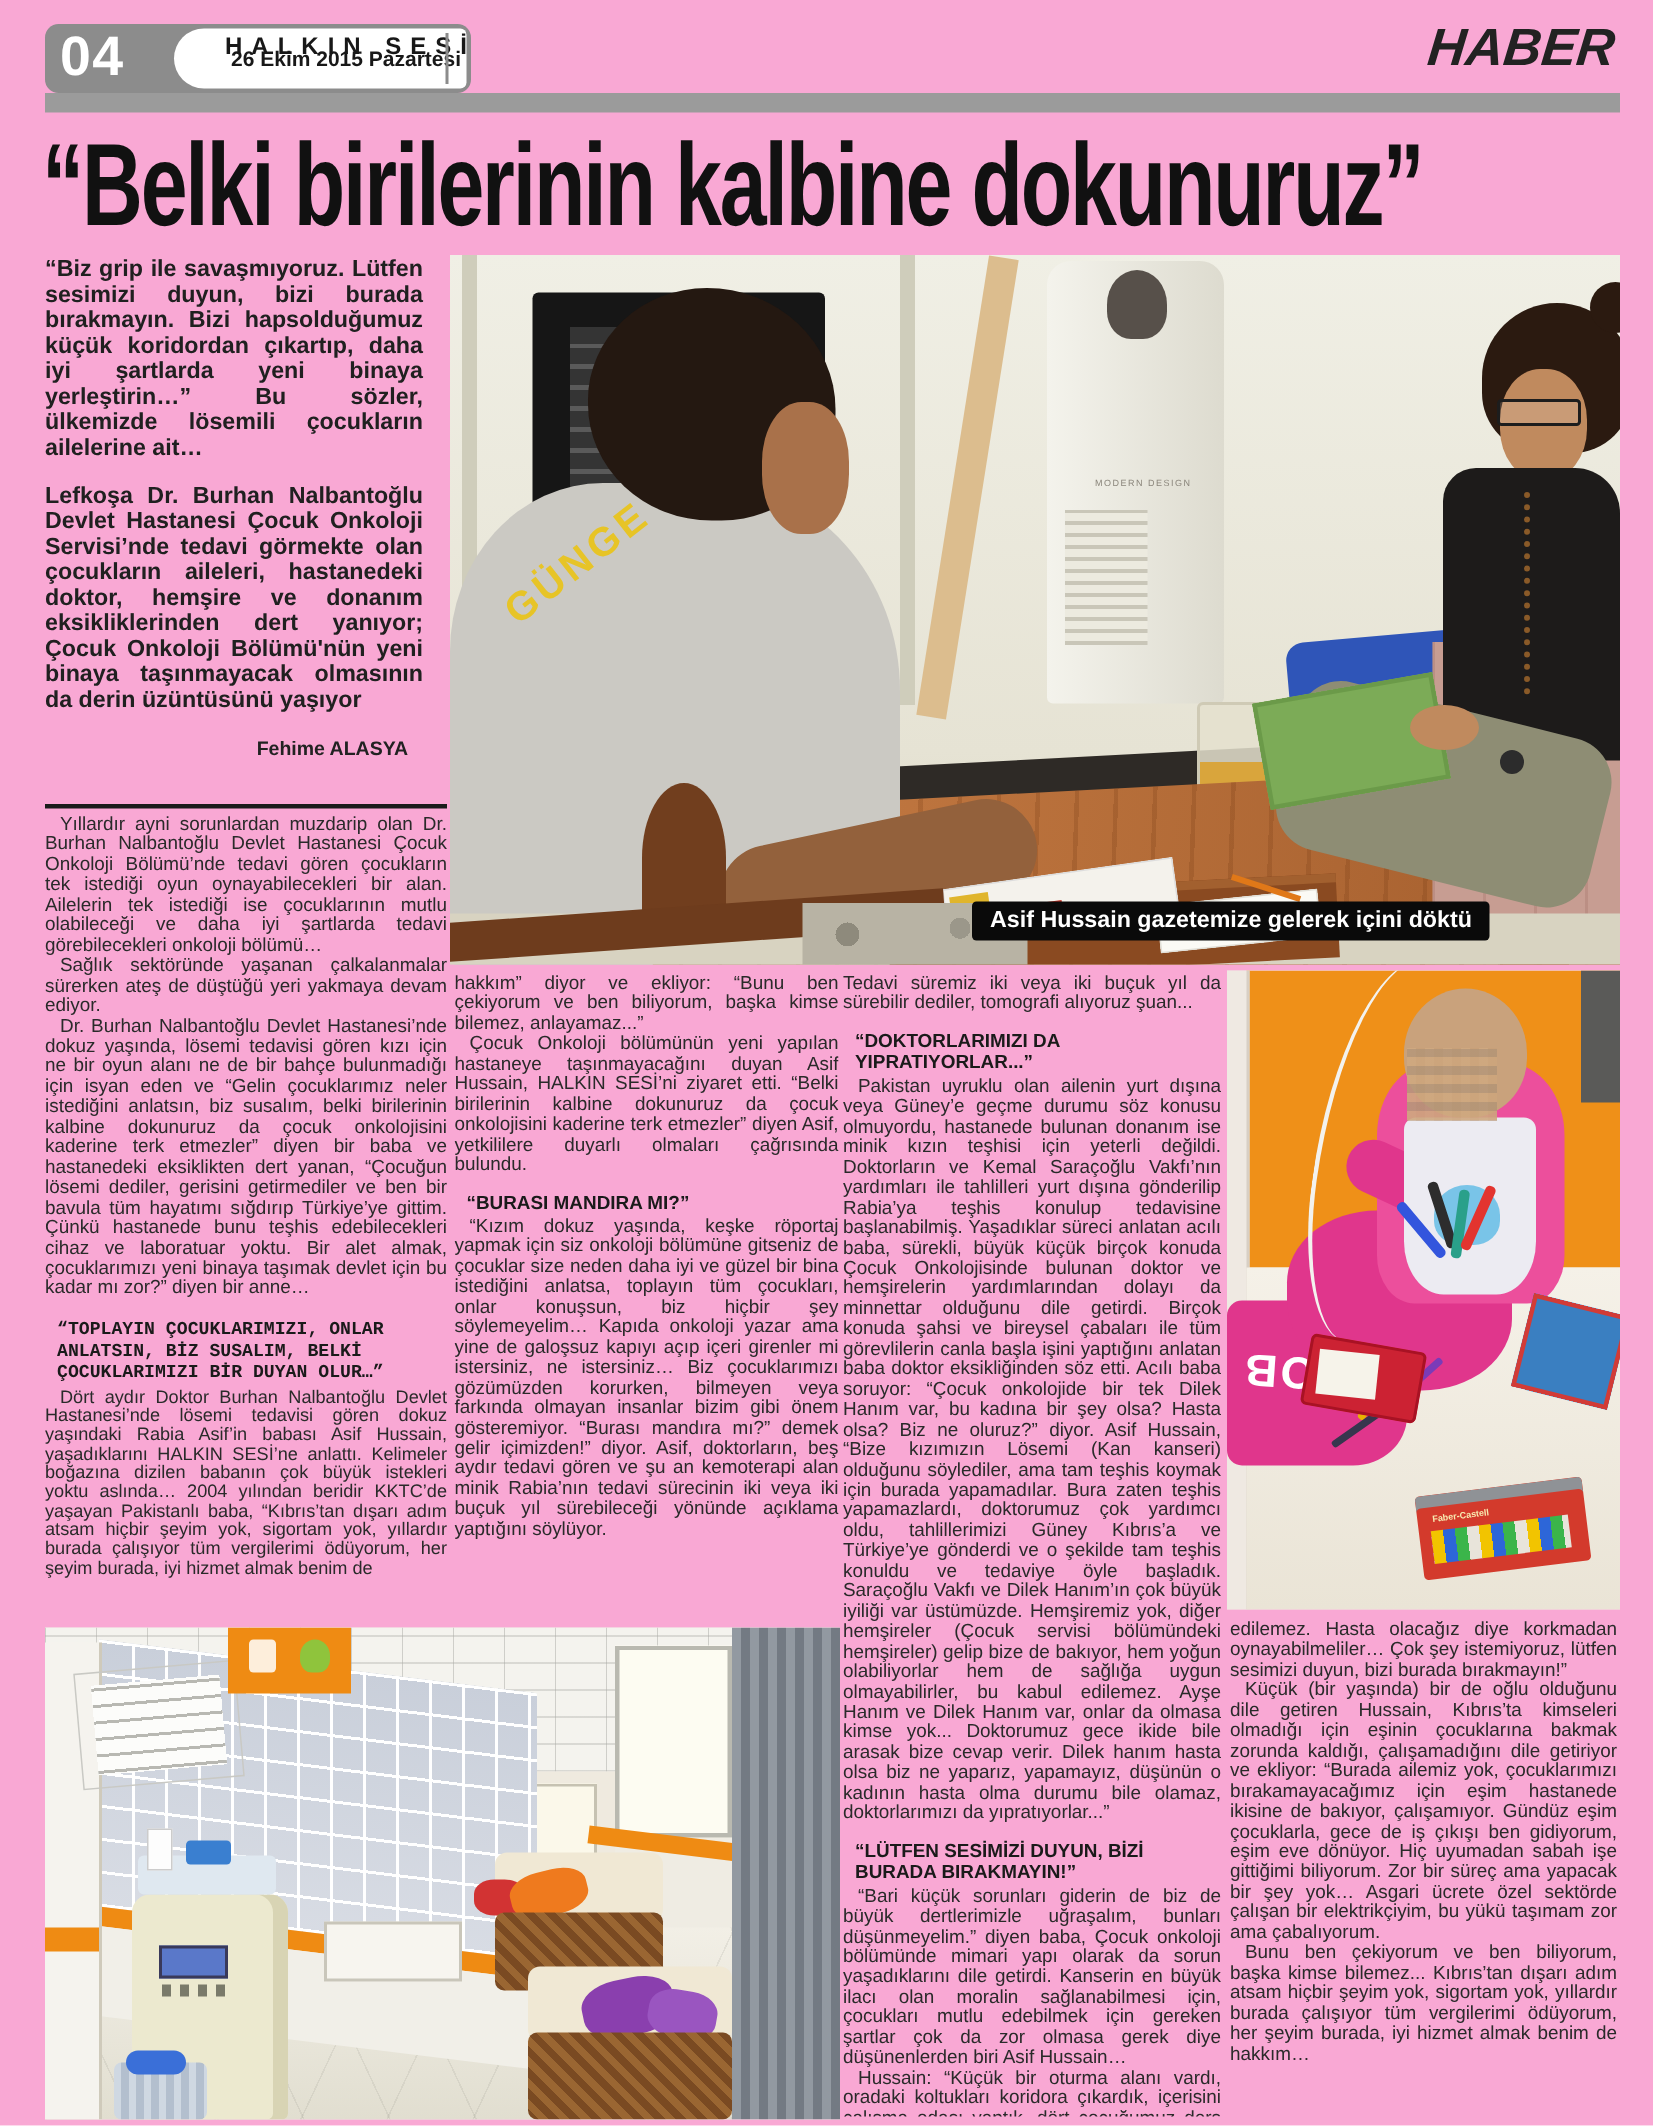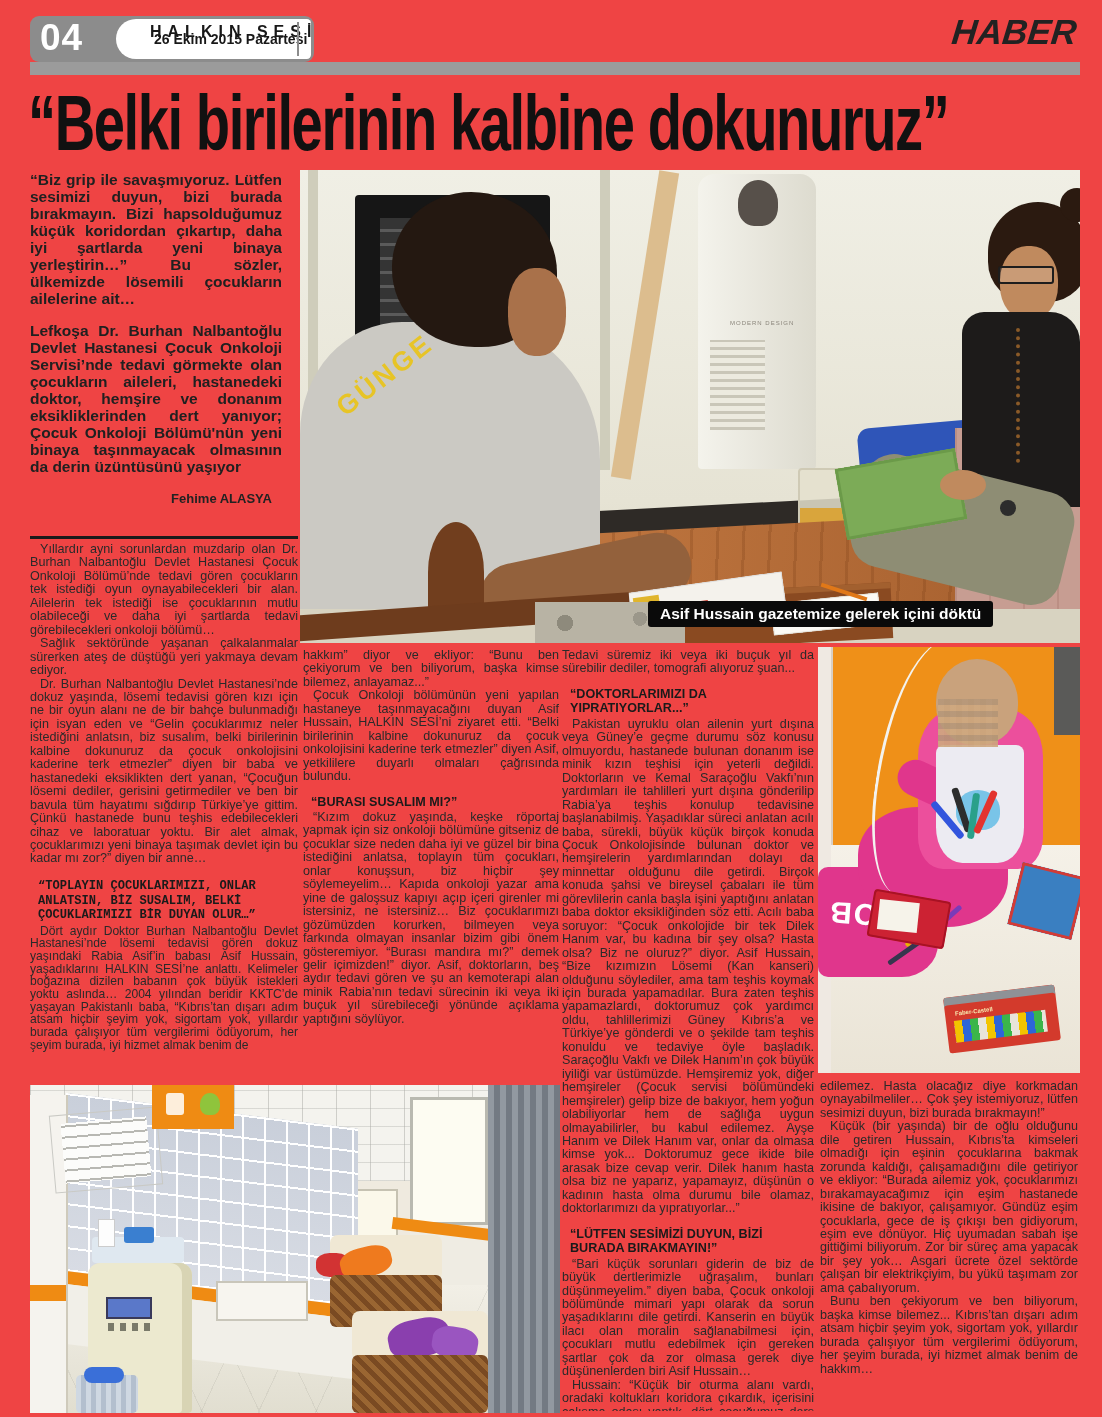--- a/index.html
+++ b/index.html
@@ -1,16 +1,16 @@
 <!DOCTYPE html>
 <html><head>
 <meta charset="utf-8">
 <style>
   html,body{margin:0;padding:0;background:#fff;}
-  #page{position:relative;width:1102px;height:1417px;background:#ef4444;overflow:hidden;
+  #page{position:relative;width:1102px;height:1417px;background:#f9a8d4;overflow:hidden;
         font-family:"Liberation Sans",sans-serif;color:#1c1c1c;}
 
   
   .hdr-tab{position:absolute;left:30px;top:16px;width:284px;height:46px;background:#8c8c8c;border-radius:9px;}
   .hdr-pagenum{position:absolute;left:10px;top:1px;font-size:37px;font-weight:bold;color:#fff;letter-spacing:1px;}
   .hdr-white{position:absolute;left:86px;top:3px;right:3px;bottom:3px;background:#fff;border-radius:24px 5px 5px 24px;}
   .hdr-paper{position:absolute;left:34px;top:4px;font-size:16px;font-weight:bold;letter-spacing:6px;color:#181818;white-space:nowrap;}
   .hdr-date{position:absolute;left:38px;top:12px;font-size:14px;font-weight:bold;color:#181818;white-space:nowrap;}
   .hdr-vline{position:absolute;right:12px;top:3px;bottom:3px;width:2px;background:#8c8c8c;}
   .hdr-bar{position:absolute;left:30px;top:62px;width:1050px;height:13px;background:#9b9b9b;}
@@ -280,21 +280,21 @@
     <div class="mp-pen"></div>
     <div class="mp-chair-knob"></div>
     <div class="mp-chair-rail"></div>
     <div class="mp-camo"></div>
     <div class="mp-caption">Asif Hussain gazetemize gelerek içini döktü</div>
   </div>
 
   <div class="col body-t" style="left:303px;top:649px;width:256px;height:428px;">
     <p>hakkım” diyor ve ekliyor: “Bunu ben çekiyorum ve ben biliyorum, başka kimse bilemez, anlayamaz...”</p>
     <p class="ind">Çocuk Onkoloji bölümünün yeni yapılan hastaneye taşınmayacağını duyan Asif Hussain, HALKIN SESİ’ni ziyaret etti. “Belki birilerinin kalbine dokunuruz da çocuk onkolojisini kaderine terk etmezler” diyen Asif, yetkililere duyarlı olmaları çağrısında bulundu.</p>
-    <p class="subhead">“BURASI SUSALIM MI?”</p>
+    <p class="subhead">“BURASI MANDIRA MI?”</p>
     <p class="ind">“Kızım dokuz yaşında, keşke röportaj yapmak için siz onkoloji bölümüne gitseniz de çocuklar size neden daha iyi ve güzel bir bina istediğini anlatsa, toplayın tüm çocukları, onlar konuşsun, biz hiçbir şey söylemeyelim… Kapıda onkoloji yazar ama yine de galoşsuz kapıyı açıp içeri girenler mi istersiniz, ne istersiniz… Biz çocuklarımızı gözümüzden korurken, bilmeyen veya farkında olmayan insanlar bizim gibi önem gösteremiyor. “Burası mandıra mı?” demek gelir içimizden!” diyor. Asif, doktorların, beş aydır tedavi gören ve şu an kemoterapi alan minik Rabia’nın tedavi sürecinin iki veya iki buçuk yıl sürebileceği yönünde açıklama yaptığını söylüyor.</p>
   </div>
 
   <div class="col body-t" style="left:562px;top:649px;width:252px;height:762px;">
     <p>Tedavi süremiz iki veya iki buçuk yıl da sürebilir dediler, tomografi alıyoruz şuan...</p>
     <p class="subhead">“DOKTORLARIMIZI DA YIPRATIYORLAR...”</p>
     <p class="ind">Pakistan uyruklu olan ailenin yurt dışına veya Güney’e geçme durumu söz konusu olmuyordu, hastanede bulunan donanım ise minik kızın teşhisi için yeterli değildi. Doktorların ve Kemal Saraçoğlu Vakfı’nın yardımları ile tahlilleri yurt dışına gönderilip Rabia’ya teşhis konulup tedavisine başlanabilmiş. Yaşadıklar süreci anlatan acılı baba, sürekli, büyük küçük birçok konuda Çocuk Onkolojisinde bulunan doktor ve hemşirelerin yardımlarından dolayı da minnettar olduğunu dile getirdi. Birçok konuda şahsi ve bireysel çabaları ile tüm görevlilerin canla başla işini yaptığını anlatan baba doktor eksikliğinden söz etti. Acılı baba soruyor: “Çocuk onkolojide bir tek Dilek Hanım var, bu kadına bir şey olsa? Hasta olsa? Biz ne oluruz?” diyor. Asif Hussain, “Bize kızımızın Lösemi (Kan kanseri) olduğunu söylediler, ama tam teşhis koymak için burada yapamadılar. Bura zaten teşhis yapamazlardı, doktorumuz çok yardımcı oldu, tahlillerimizi Güney Kıbrıs’a ve Türkiye’ye gönderdi ve o şekilde tam teşhis konuldu ve tedaviye öyle başladık. Saraçoğlu Vakfı ve Dilek Hanım’ın çok büyük iyiliği var üstümüzde. Hemşiremiz yok, diğer hemşireler (Çocuk servisi bölümündeki hemşireler) gelip bize de bakıyor, hem yoğun olabiliyorlar hem de sağlığa uygun olmayabilirler, bu kabul edilemez. Ayşe Hanım ve Dilek Hanım var, onlar da olmasa kimse yok... Doktorumuz gece ikide bile arasak bize cevap verir. Dilek hanım hasta olsa biz ne yaparız, yapamayız, düşünün o kadının hasta olma durumu bile olamaz, doktorlarımızı da yıpratıyorlar...”</p>
     <p class="subhead">“LÜTFEN SESİMİZİ DUYUN, BİZİ BURADA BIRAKMAYIN!”</p>
     <p class="ind">“Bari küçük sorunları giderin de biz de büyük dertlerimizle uğraşalım, bunları düşünmeyelim.” diyen baba, Çocuk onkoloji bölümünde mimari yapı olarak da sorun yaşadıklarını dile getirdi. Kanserin en büyük ilacı olan moralin sağlanabilmesi için, çocukları mutlu edebilmek için gereken şartlar çok da zor olmasa gerek diye düşünenlerden biri Asif Hussain…</p>
     <p class="ind">Hussain: “Küçük bir oturma alanı vardı, oradaki koltukları koridora çıkardık, içerisini çalışma odası yaptık, dört çocuğumuz ders görür, ama beşinci çocuk gelse onu sığmayacak… Ayrı bir bina olmalı, çocukların oyun alanı olmalı, bahçesi olmalı, diğer çocuklarla birlikte olmamalılar, bu kabul</p>

